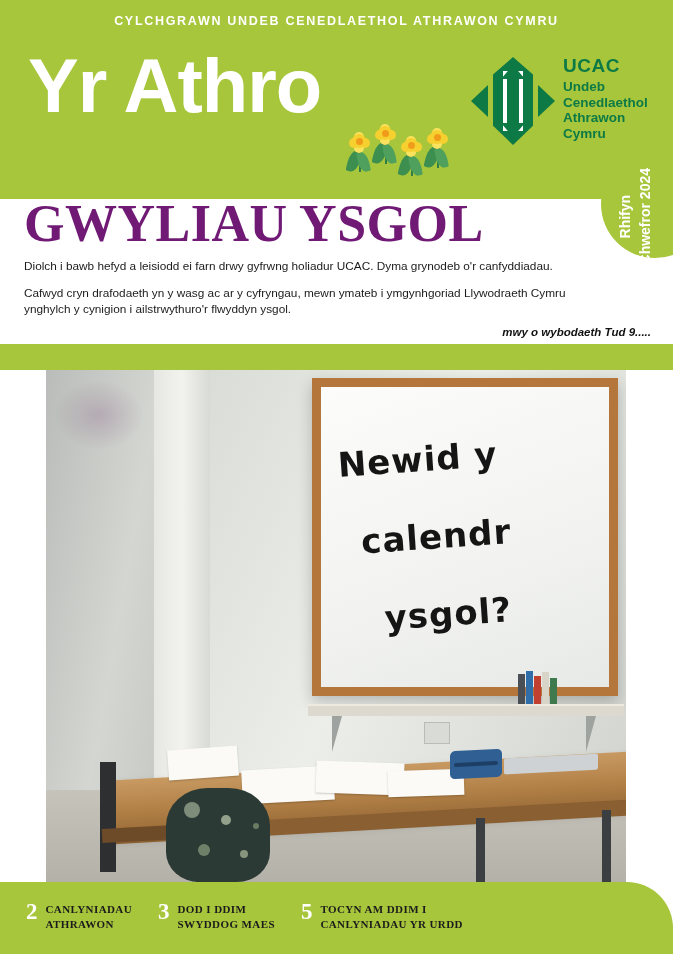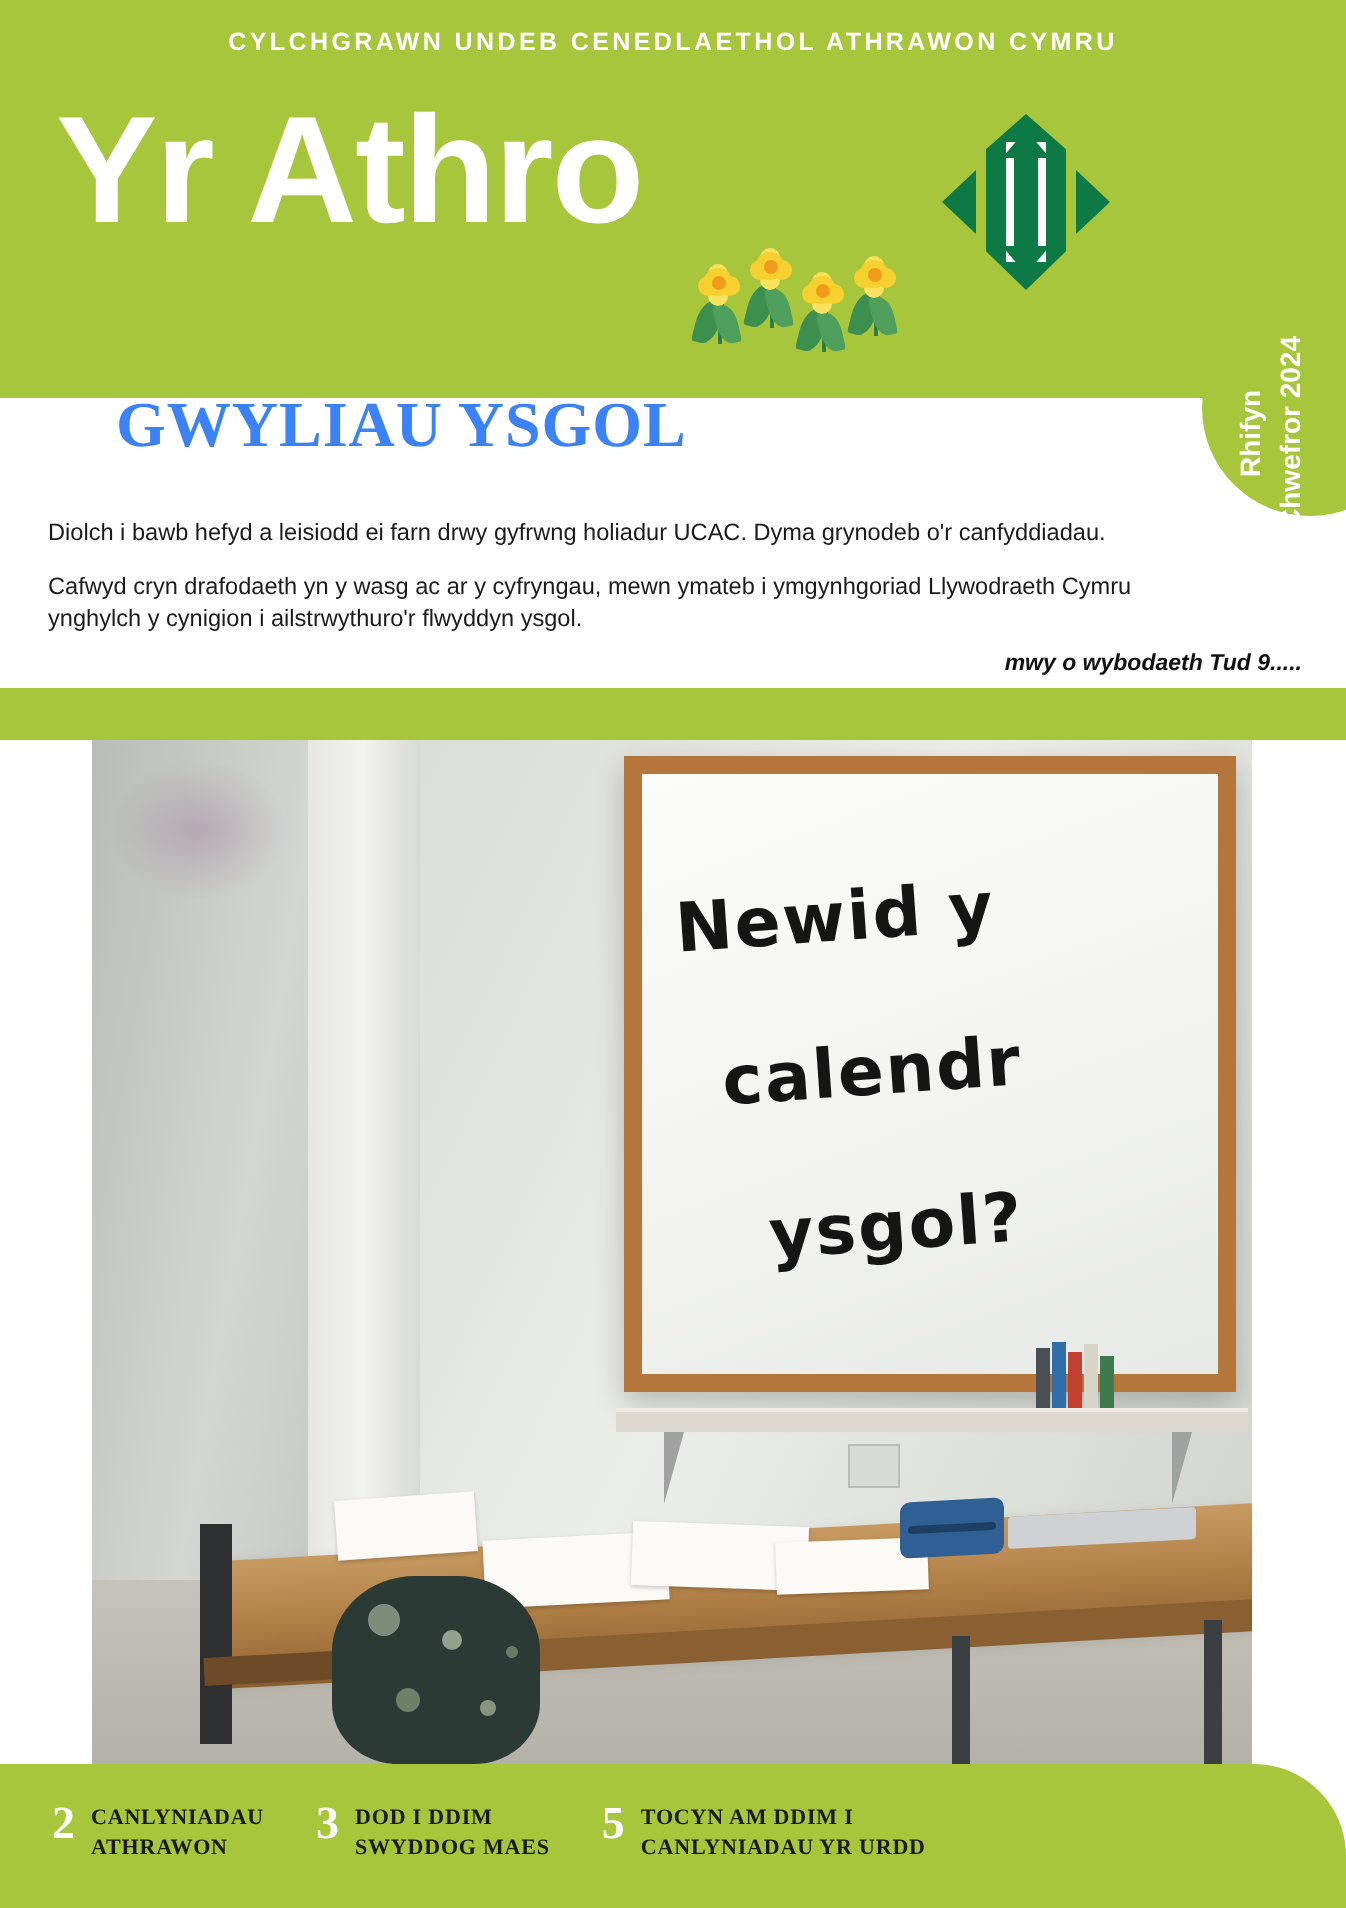--- a/index.html
+++ b/index.html
@@ -173,25 +173,24 @@
     transform: rotate(180deg);
     white-space: nowrap;
   }
   .issue-text span { display: block; }
 
   
   .headline {
     position: absolute;
     left: 24px; top: 194px;
     font-family: "Liberation Serif", serif;
-    font-size: 32px;
-    font-weight: bold;
-    color: #3b82f6;
+    font-size: 52px;
+    font-weight: bold;
+    color: #701a75;
     letter-spacing: .5px;
-    margin-left: 34px;
   }
   .lede {
     position: absolute;
     left: 24px; top: 258px;
     width: 584px;
     font-size: 11.8px;
     line-height: 16px;
     color: #1b1b1b;
   }
   .lede p + p { margin-top: 11px; }
@@ -471,20 +470,29 @@
 
     <div class="ucac-logo">
       <div class="ucac-mark">
         <div class="ucac-arrow-left"></div>
         <div class="ucac-arrow-right"></div>
         <div class="ucac-shield"></div>
         <div class="ucac-shield-inner"></div>
         <div class="ucac-arrow-up"></div>
         <div class="ucac-arrow-down"></div>
         <div class="ucac-bar"></div>
+      </div>
+      <div class="ucac-text">
+        <div class="ucac-abbr">UCAC</div>
+        <div class="ucac-full">
+          <div>Undeb</div>
+          <div>Cenedlaethol</div>
+          <div>Athrawon</div>
+          <div>Cymru</div>
+        </div>
       </div>
     </div>
   </div>
 
   <div class="issue-badge"></div>
   <div class="issue-text">
     <span>Rhifyn</span>
     <span>Chwefror 2024</span>
   </div>
 

